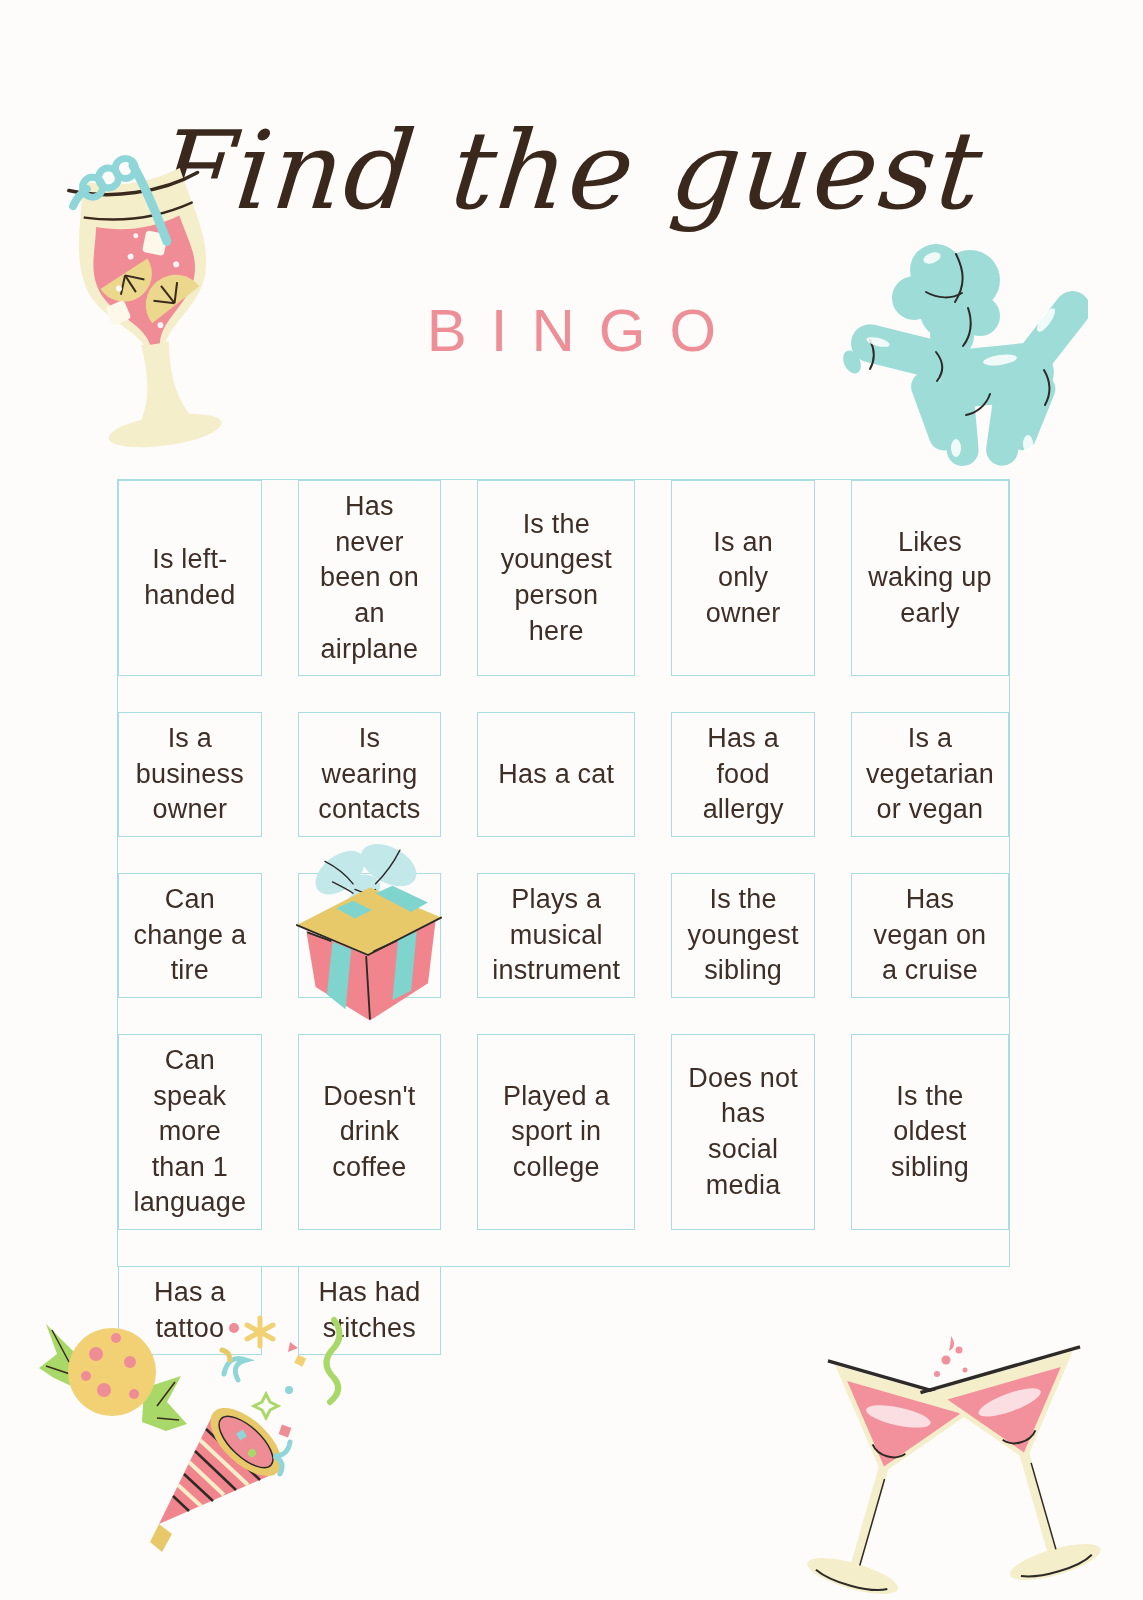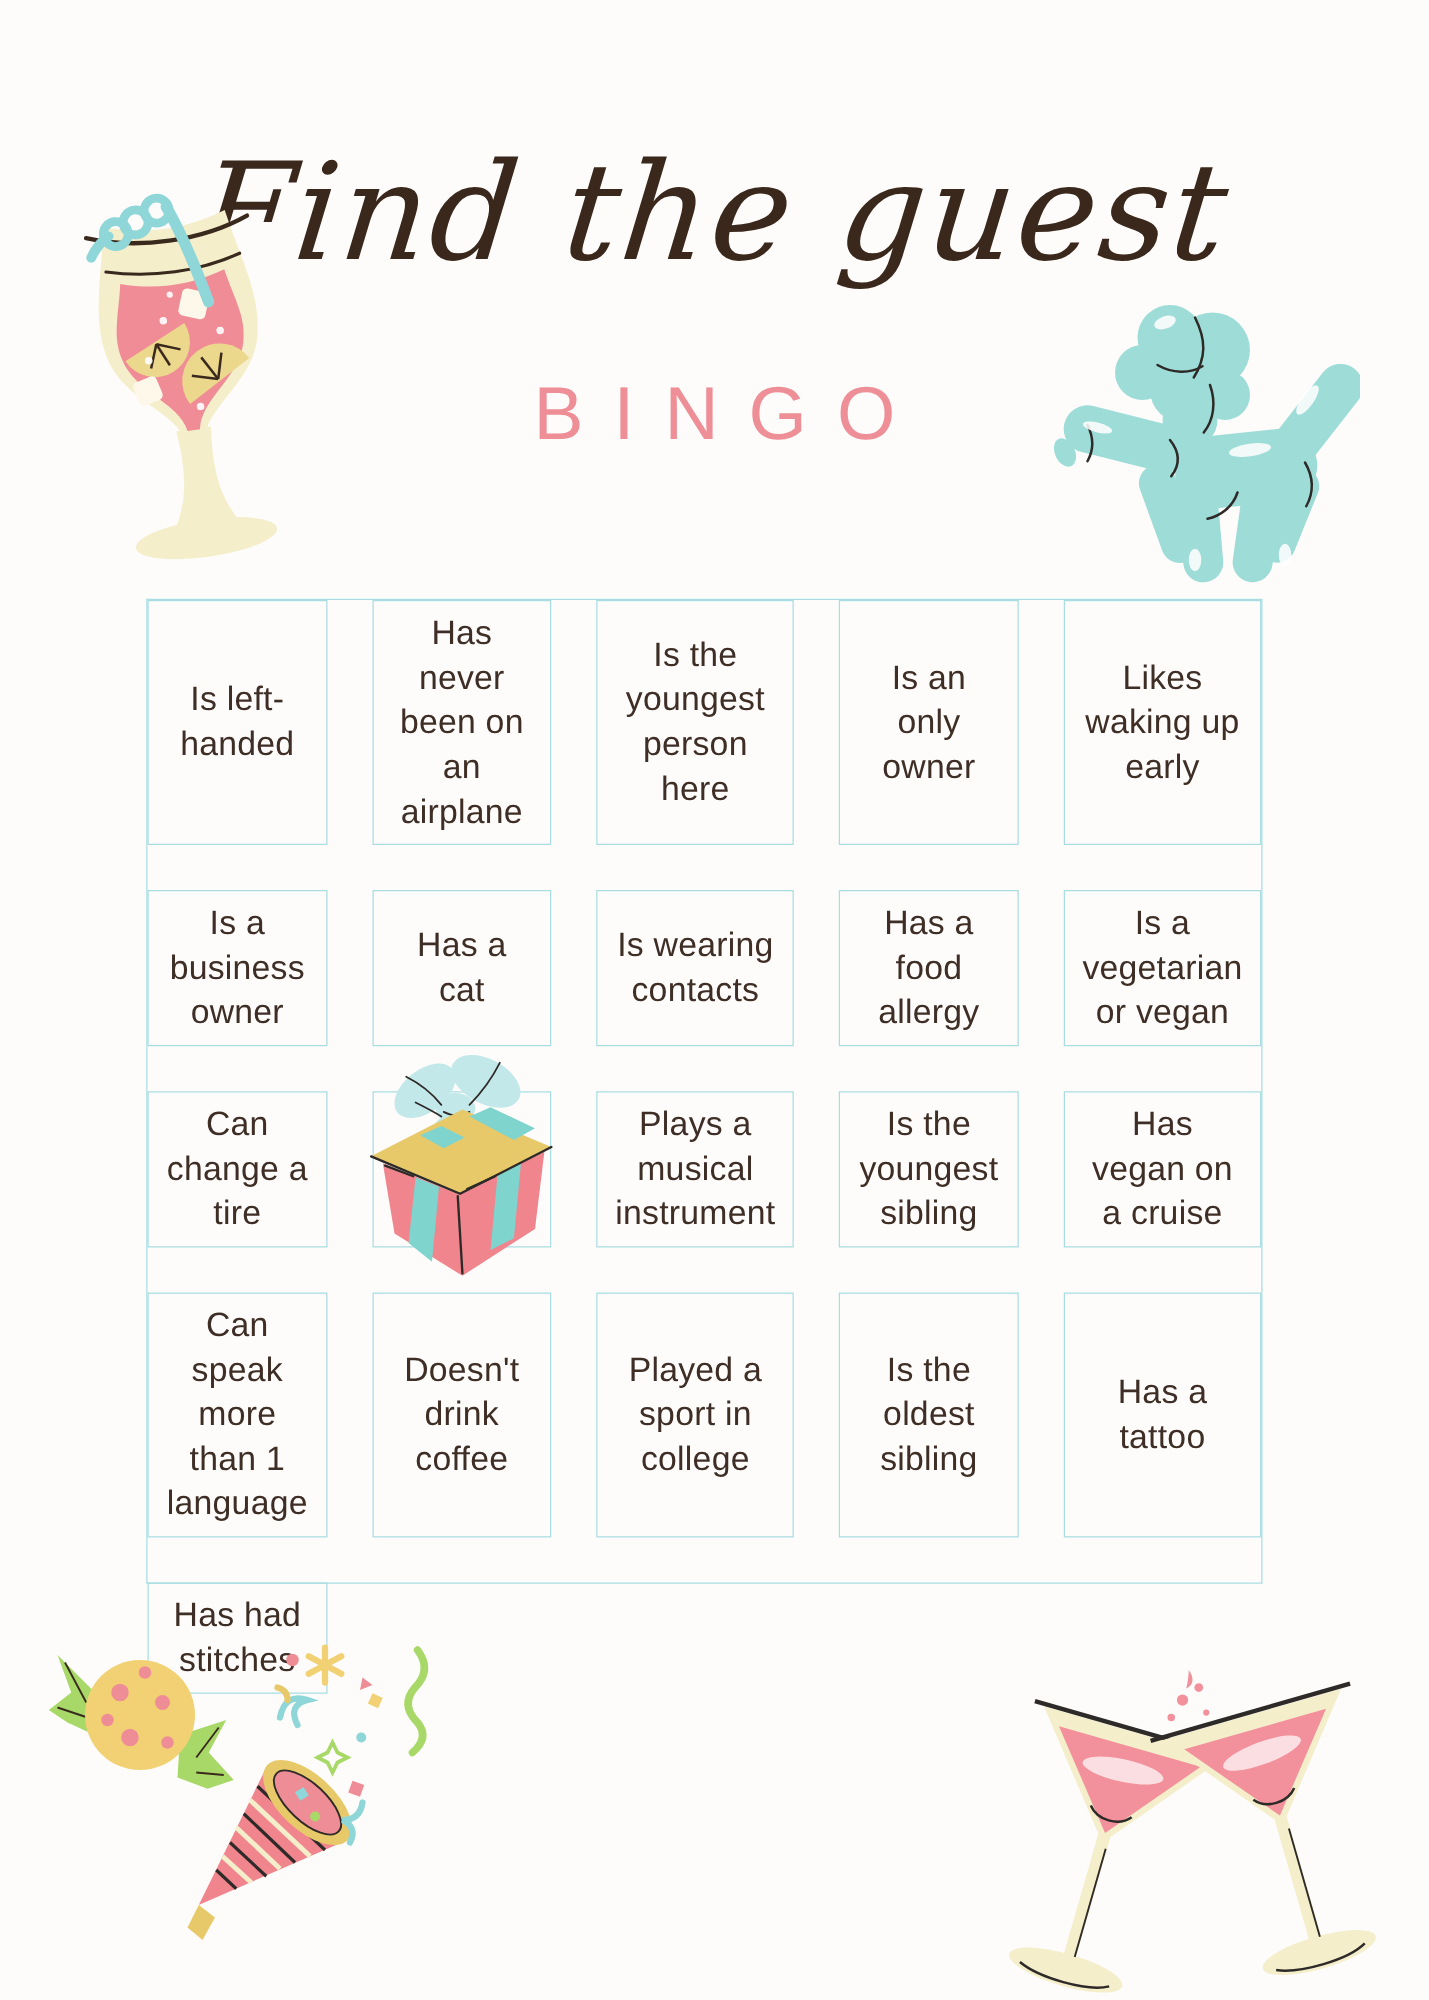--- a/index.html
+++ b/index.html
@@ -162,24 +162,24 @@
     <div class="cell">
         <span>Is an only owner</span>
       </div>
     <div class="cell">
         <span>Likes waking up early</span>
       </div>
     <div class="cell">
         <span>Is a business owner</span>
       </div>
     <div class="cell">
+        <span>Is wearing contacts</span>
+      </div>
+    <div class="cell">
         <span>Has a cat</span>
-      </div>
-    <div class="cell">
-        <span>Is wearing contacts</span>
       </div>
     <div class="cell">
         <span>Has a food allergy</span>
       </div>
     <div class="cell">
         <span>Is a vegetarian or vegan</span>
       </div>
     <div class="cell">
         <span>Can change a tire</span>
       </div>
@@ -227,20 +227,23 @@
     <div class="cell">
         <span>Can speak more than 1 language</span>
       </div>
     <div class="cell">
         <span>Doesn't drink coffee</span>
       </div>
     <div class="cell">
         <span>Played a sport in college</span>
       </div>
     <div class="cell">
+        <span>Does not has social media</span>
+      </div>
+    <div class="cell">
         <span>Is the oldest sibling</span>
       </div>
     <div class="cell">
         <span>Has a tattoo</span>
       </div>
     <div class="cell">
         <span>Has had stitches</span>
       </div>
   </div>
 

